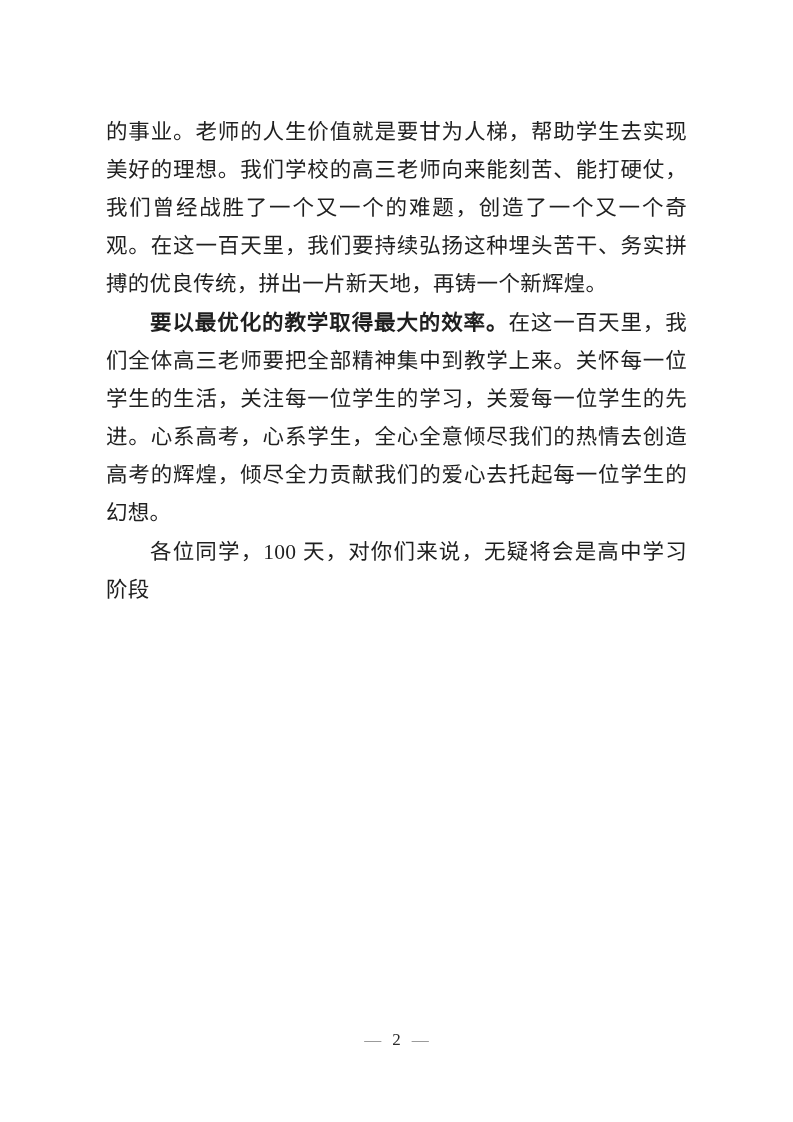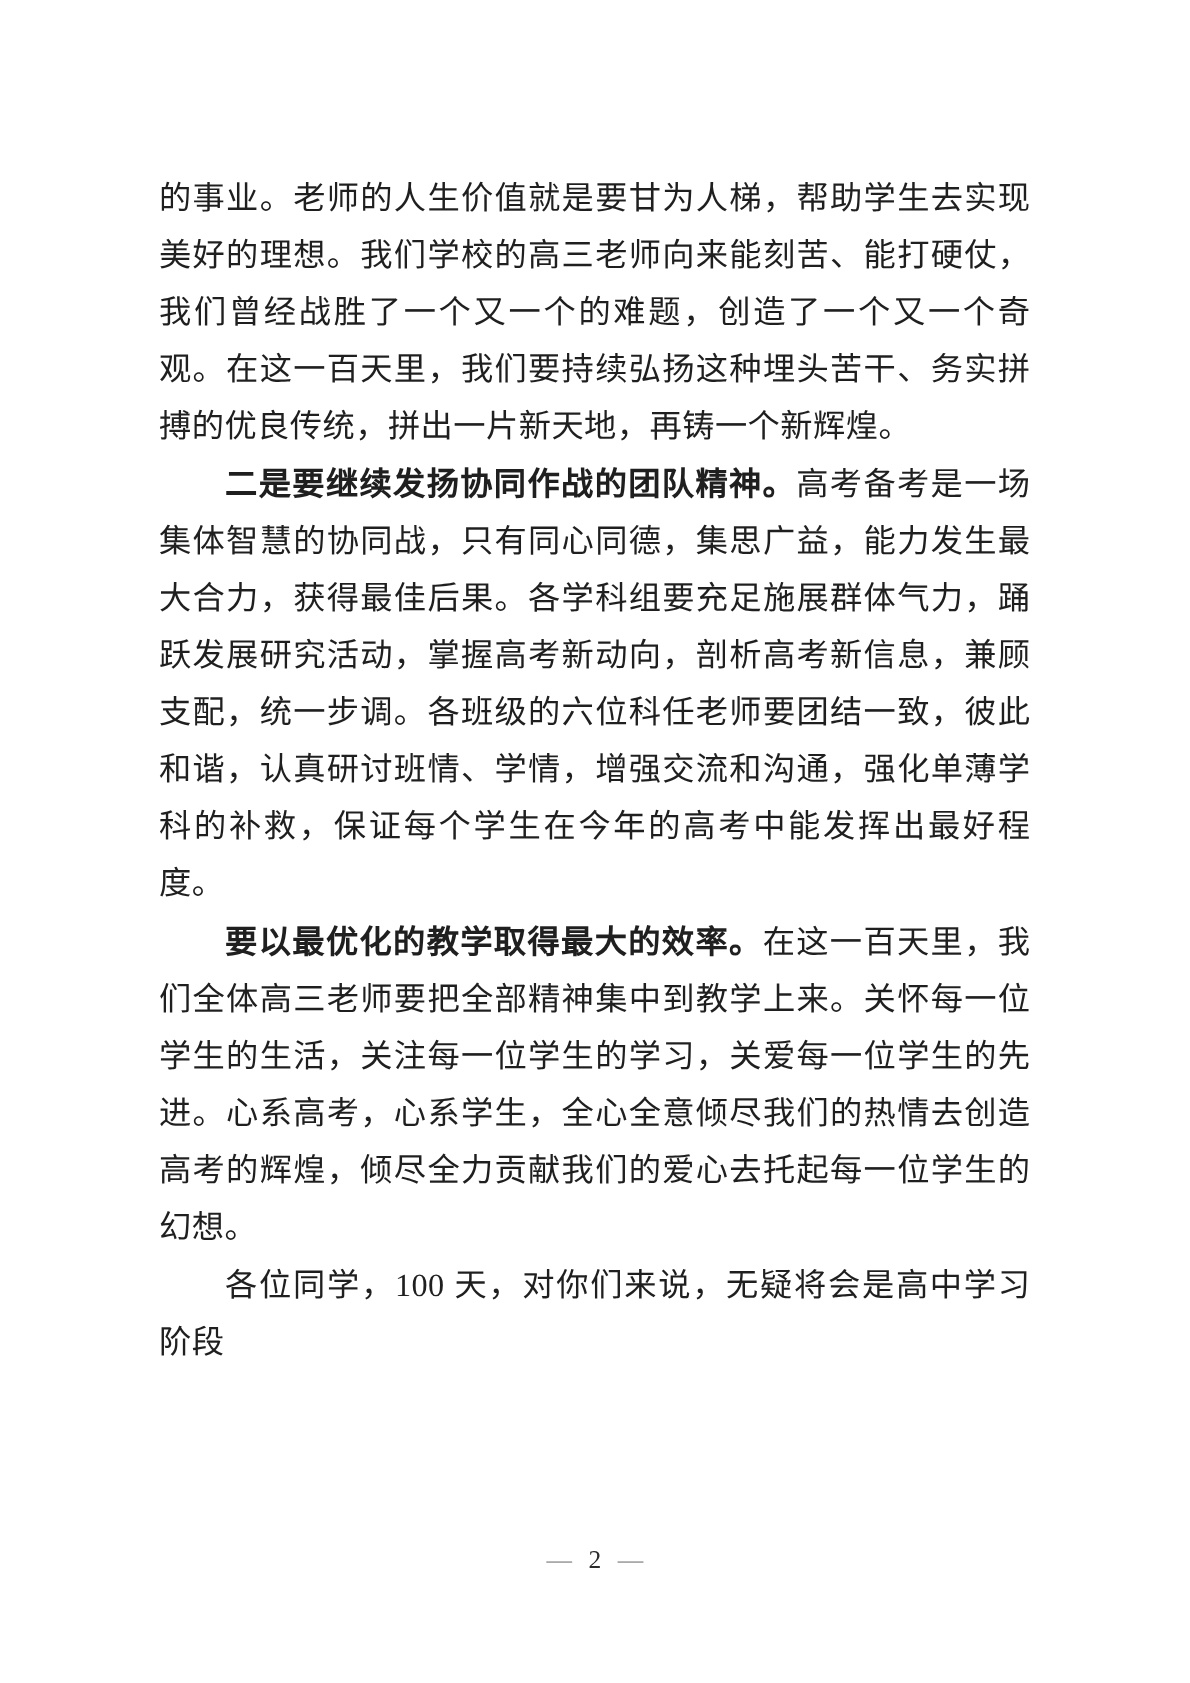--- a/index.html
+++ b/index.html
@@ -61,21 +61,20 @@
 </style>
 </head>
 <body>
 
 <div class="page">
 
   <div class="text-block">
 
     <p class="doc-para"><span>的事业。老师的人生价值就是要甘为人梯，帮助学生去实现美好的理想。我们学校的高三老师向来能刻苦、能打硬仗，我们曾经战胜了一个又一个的难题，创造了一个又一个奇观。在这一百天里，我们要持续弘扬这种埋头苦干、务实拼搏的优良传统，拼出一片新天地，再铸一个新辉煌。</span></p>
 
-    <p class="doc-para indent"><b class="lead">二是要继续发扬协同作战的团队精神。</b><span>高考备考是一场集体智慧的协同战，只有同心同德，集思广益，能力发生最大合力，获得最佳后果。各学科组要充足施展群体气力，踊跃发展研究活动，掌握高考新动向，剖析高考新信息，兼顾支配，统一步调。各班级的六位科任老师要团结一致，彼此和谐，认真研讨班情、学情，增强交流和沟通，强化单薄学科的补救，保证每个学生在今年的高考中能发挥出最好程度。</span></p>
 
 
     <p class="doc-para indent"><b class="lead">要以最优化的教学取得最大的效率。</b><span>在这一百天里，我们全体高三老师要把全部精神集中到教学上来。关怀每一位学生的生活，关注每一位学生的学习，关爱每一位学生的先进。心系高考，心系学生，全心全意倾尽我们的热情去创造高考的辉煌，倾尽全力贡献我们的爱心去托起每一位学生的幻想。</span></p>
 
     <p class="doc-para indent"><span>各位同学，100 天，对你们来说，无疑将会是高中学习阶段</span></p>
 
   </div>
 
   <div class="page-footer"><span class="dash">—</span><span class="num">2</span><span class="dash">—</span></div>
 

